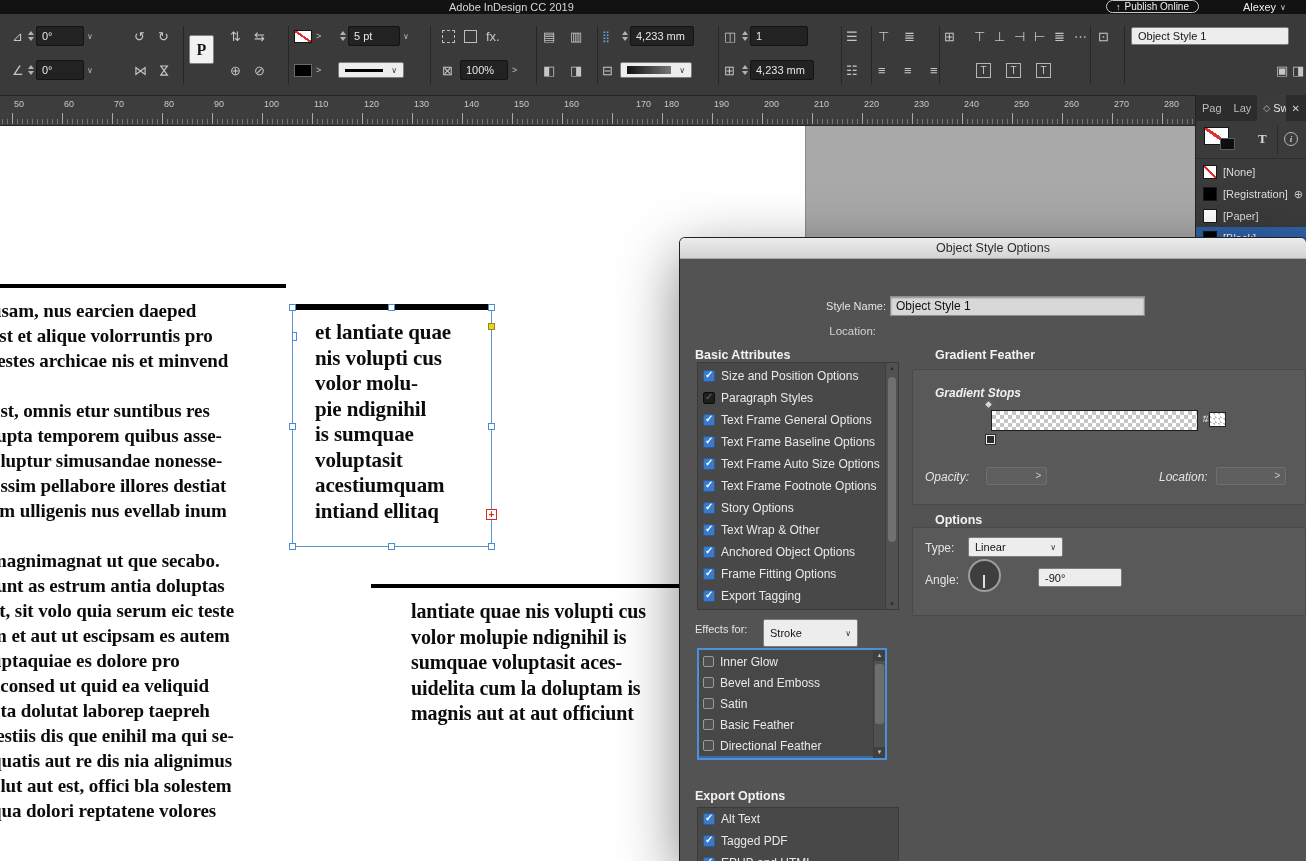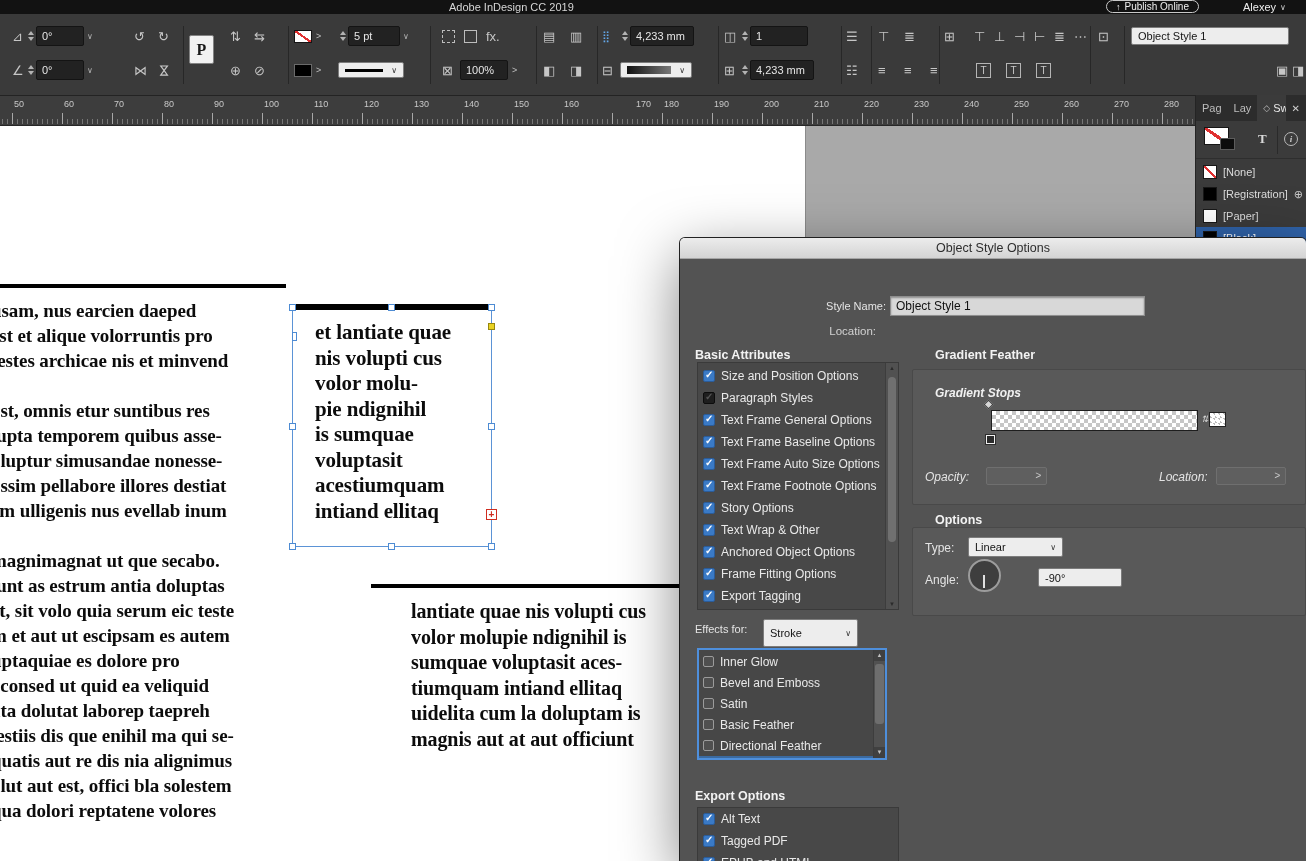--- a/index.html
+++ b/index.html
@@ -480,21 +480,20 @@
       <span class="hd-yellow"></span>
       <span class="inport"></span>
       <span class="overset">+</span>
     </div>
 
     <div class="rule2"></div>
     <div class="bottom-frame serif-txt">
         <div class="tline">lantiate quae nis volupti cus</div>
         <div class="tline">volor molupie ndignihil is</div>
         <div class="tline">sumquae voluptasit aces-</div>
-        <div class="tline">tiumquam intiand ellitaq</div>
         <div class="tline">uidelita cum la doluptam is</div>
         <div class="tline">magnis aut at aut officiunt</div>
       </div>
   </div>
 
   <div class="panel-right">
     <div class="ptabs">
       <span class="ptab">Pag</span>
       <span class="ptab">Lay</span>
       <span class="ptab active">

